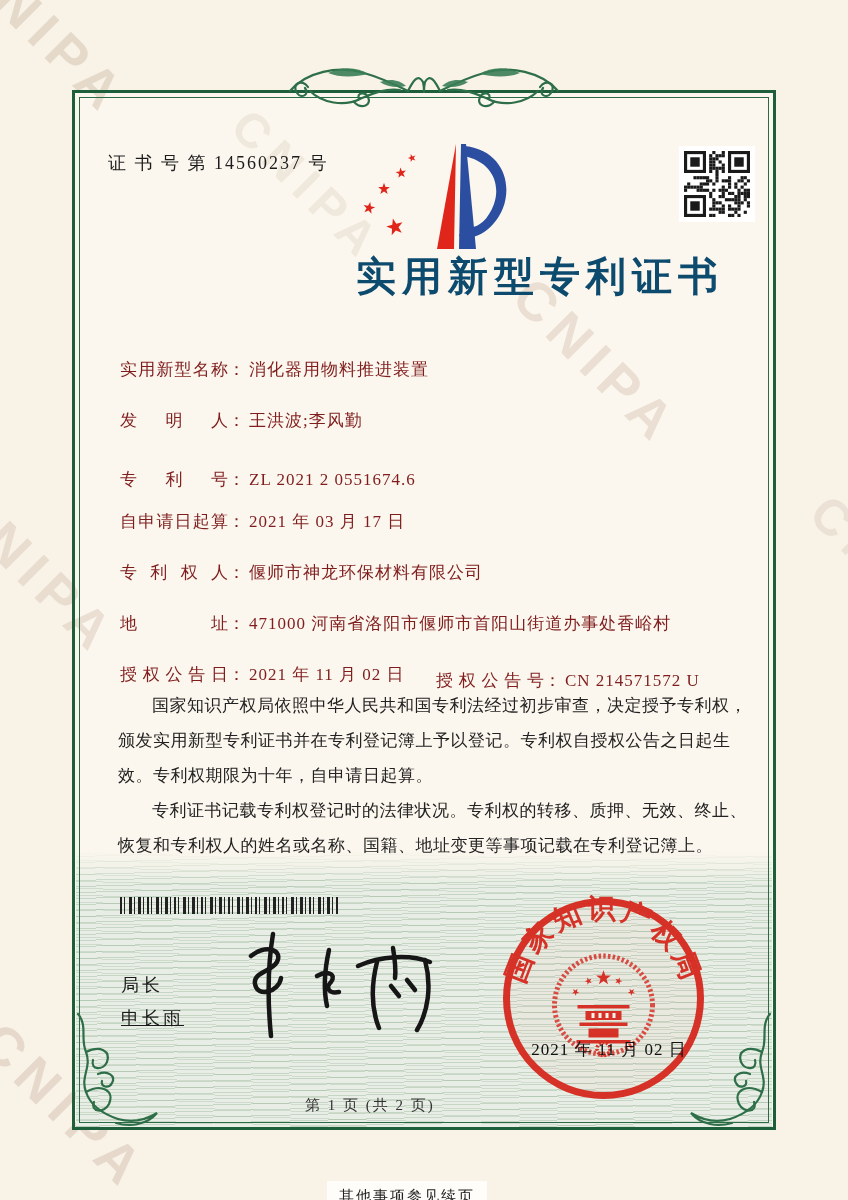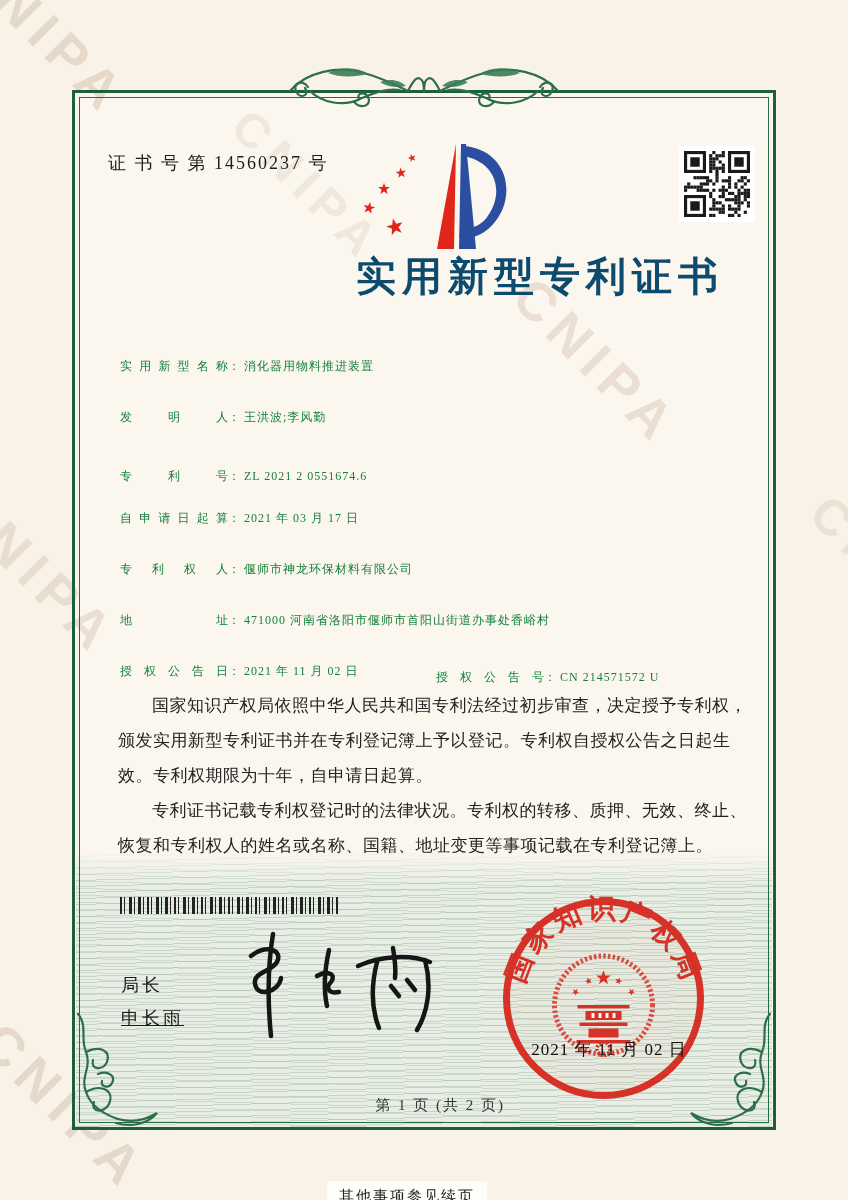--- a/index.html
+++ b/index.html
@@ -30,21 +30,21 @@
       background:linear-gradient(to bottom,#fcf7ee,rgba(252,247,238,0));}
 
   .content{position:absolute;left:0;top:0;width:848px;height:1024px;z-index:5;}
 
   .cert-no{position:absolute;left:108px;top:151px;font-size:18px;letter-spacing:2px;color:#1c1c1c;}
   .logo{position:absolute;left:356px;top:138px;}
   .qr{position:absolute;left:679px;top:146px;width:76px;height:76px;background:#fff;padding:0;display:flex;align-items:center;justify-content:center;}
   .title{position:absolute;left:124px;top:249px;width:600px;text-align:right;font-size:40px;font-weight:700;
          letter-spacing:6px;color:#0c4a6e;}
 
-  .field-row{position:absolute;left:120px;width:660px;font-size:12px;color:#15803d;white-space:nowrap;}
+  .field-row{position:absolute;left:120px;width:660px;font-size:17px;color:#7f1d1d;white-space:nowrap;}
   .flabel{display:inline-block;width:108px;text-align:justify;text-align-last:justify;-moz-text-align-last:justify;vertical-align:bottom;}
   .colon{display:inline-block;margin-right:4px;}
   .fvalue{letter-spacing:1px;}
   .second-col{position:absolute;left:316px;top:6px;}
 
   .paras{position:absolute;left:118px;top:688px;width:646px;font-size:17px;line-height:35px;color:#222;}
   .paras p{margin:0;text-indent:2em;letter-spacing:.5px;}
 
   .barcode{position:absolute;left:120px;top:897px;width:218px;height:17px;
     background-image:repeating-linear-gradient(90deg,
@@ -55,21 +55,21 @@
       #222 18px 21px, transparent 21px 23px,
       #222 23px 24px, transparent 24px 27px);}
 
   .sig-title{position:absolute;left:121px;top:973px;font-size:18px;color:#1a1a1a;letter-spacing:3px;}
   .sig-name{position:absolute;left:121px;top:1006px;font-size:18px;color:#1a1a1a;letter-spacing:3px;text-decoration:underline;}
   .signature{position:absolute;left:225px;top:928px;}
 
   .seal{position:absolute;left:500px;top:895px;opacity:.95;}
   .seal-date{position:absolute;left:524px;top:1038px;width:170px;text-align:center;font-size:17px;color:#111;letter-spacing:1px;}
 
-  .page-info{position:absolute;left:305px;top:1096px;width:200px;text-align:right;font-size:15px;color:#333;letter-spacing:2px;}
+  .page-info{position:absolute;left:305px;top:1096px;width:200px;text-align:left;font-size:15px;color:#333;letter-spacing:2px;}
   .note-box{position:absolute;left:327px;top:1137px;width:160px;height:31px;background:#fffdf9;
             display:flex;align-items:center;justify-content:center;font-size:15px;color:#222;letter-spacing:2px;z-index:6;margin-top:44px;}
 
   .orn{stroke:#2e6f49;fill:none;stroke-width:2.2;stroke-linecap:round;}
   .orn-f{fill:#3a7d55;stroke:none;opacity:.9;}
   .top-orn{position:absolute;left:284px;top:56px;z-index:4;}
   .corner-orn{position:absolute;z-index:4;}
   .corner-bl{left:70px;top:1012px;}
   .corner-br{left:683px;top:1012px;transform:scaleX(-1);}
 </style>

